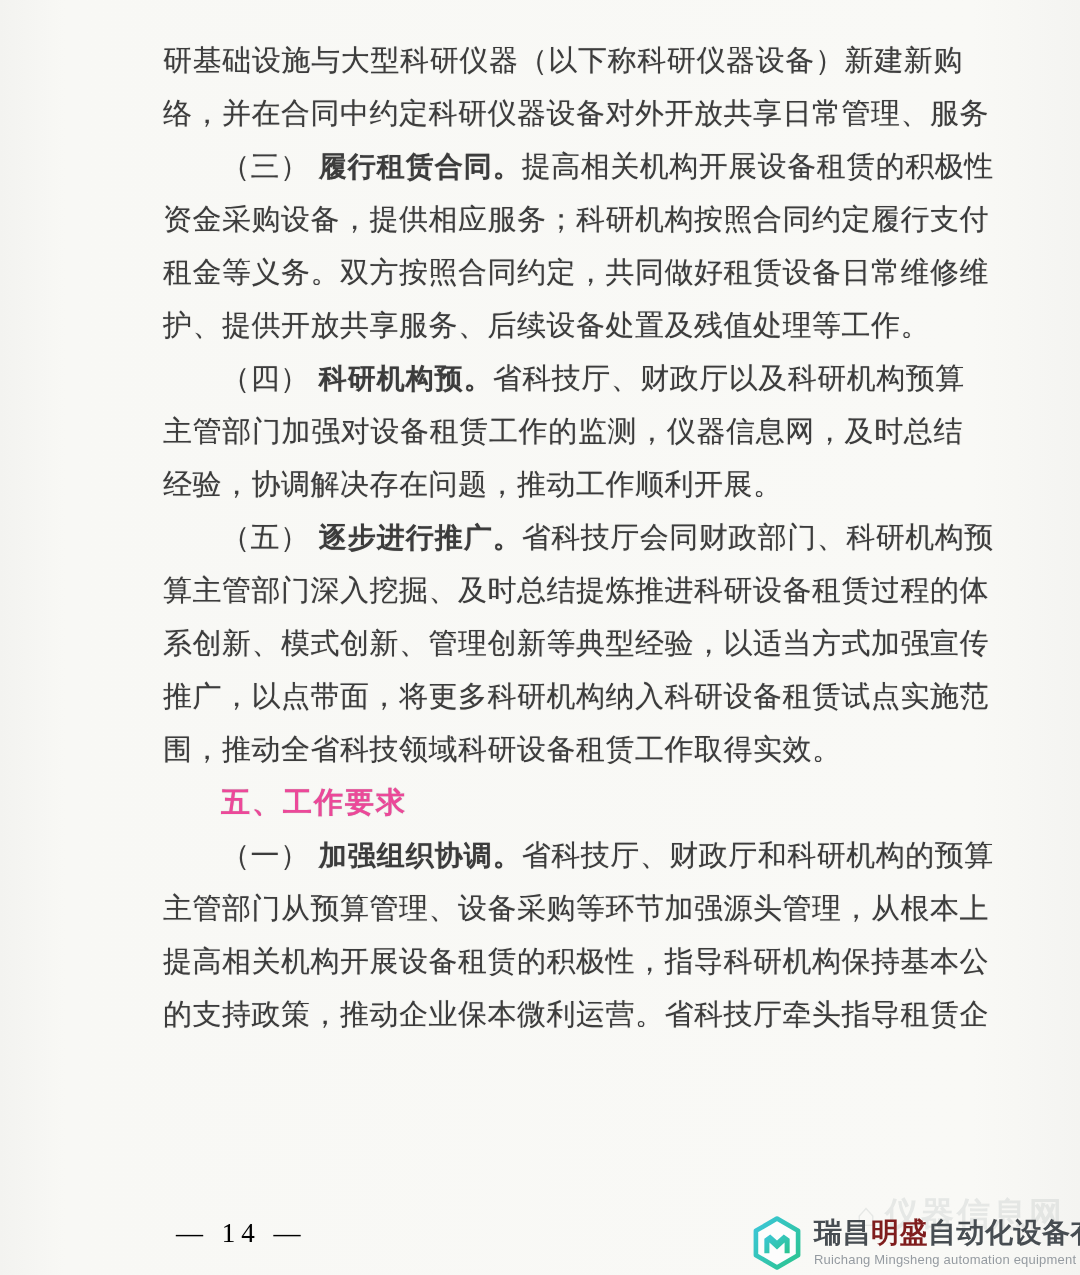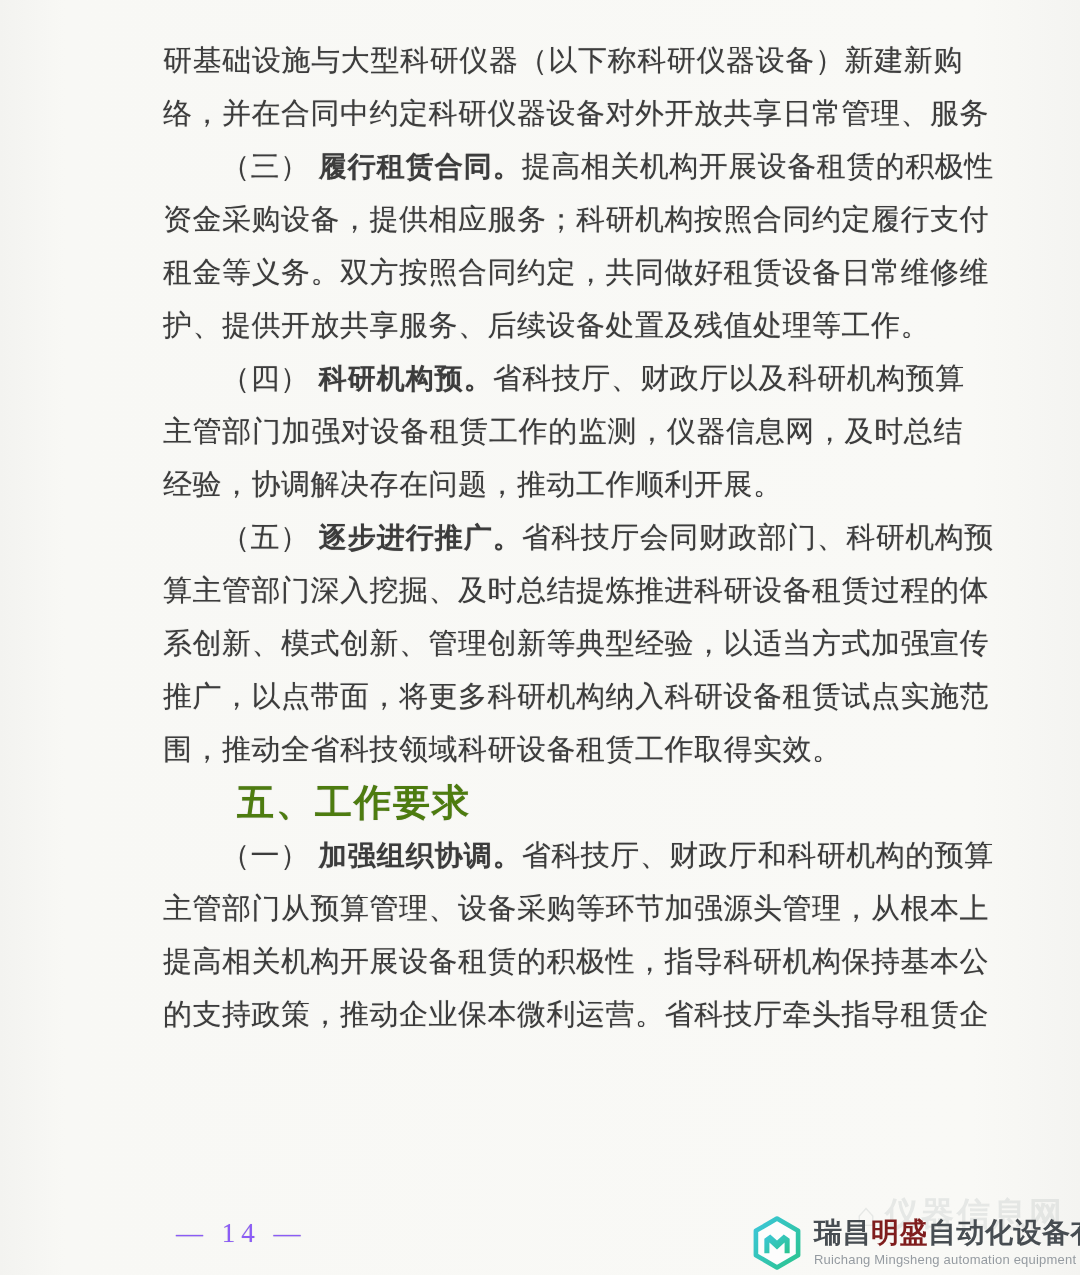--- a/index.html
+++ b/index.html
@@ -19,26 +19,26 @@
     text-align:justify;text-align-last:justify;
     white-space:nowrap;
   }
   .line.end{text-align-last:left;}
   .line.first{text-indent:2em;}
   .enum{margin-right:.32em;}
   .lead{font-weight:bold;font-family:Liberation Serif, serif;font-size:28px;letter-spacing:1px;}
   .heading{
     height:53px;text-indent:2em;font-weight:bold;
     font-family:"Liberation Sans","DejaVu Sans",sans-serif;
-    font-size:37px;letter-spacing:2px;color:#4d7c0f;
+    font-size:29px;letter-spacing:2px;color:#ec4899;
     text-align:left;text-align-last:left;
   }
   .pagenum{
     position:absolute;left:176px;top:1218px;
-    font-size:27px;color:#8b5cf6;letter-spacing:6px;
+    font-size:27px;color:#000000;letter-spacing:6px;
     text-shadow:0 0 1px rgba(90,90,90,.3);
   }
   .watermark{
     position:absolute;right:-6px;top:1192px;width:230px;
     font-family:"Liberation Sans","DejaVu Sans",sans-serif;
     font-size:33px;font-weight:bold;color:rgba(185,192,192,.30);
     letter-spacing:3px;white-space:nowrap;display:flex;align-items:center;gap:6px;
   }
   .brandbar{
     position:absolute;left:750px;top:1210px;width:330px;height:65px;

